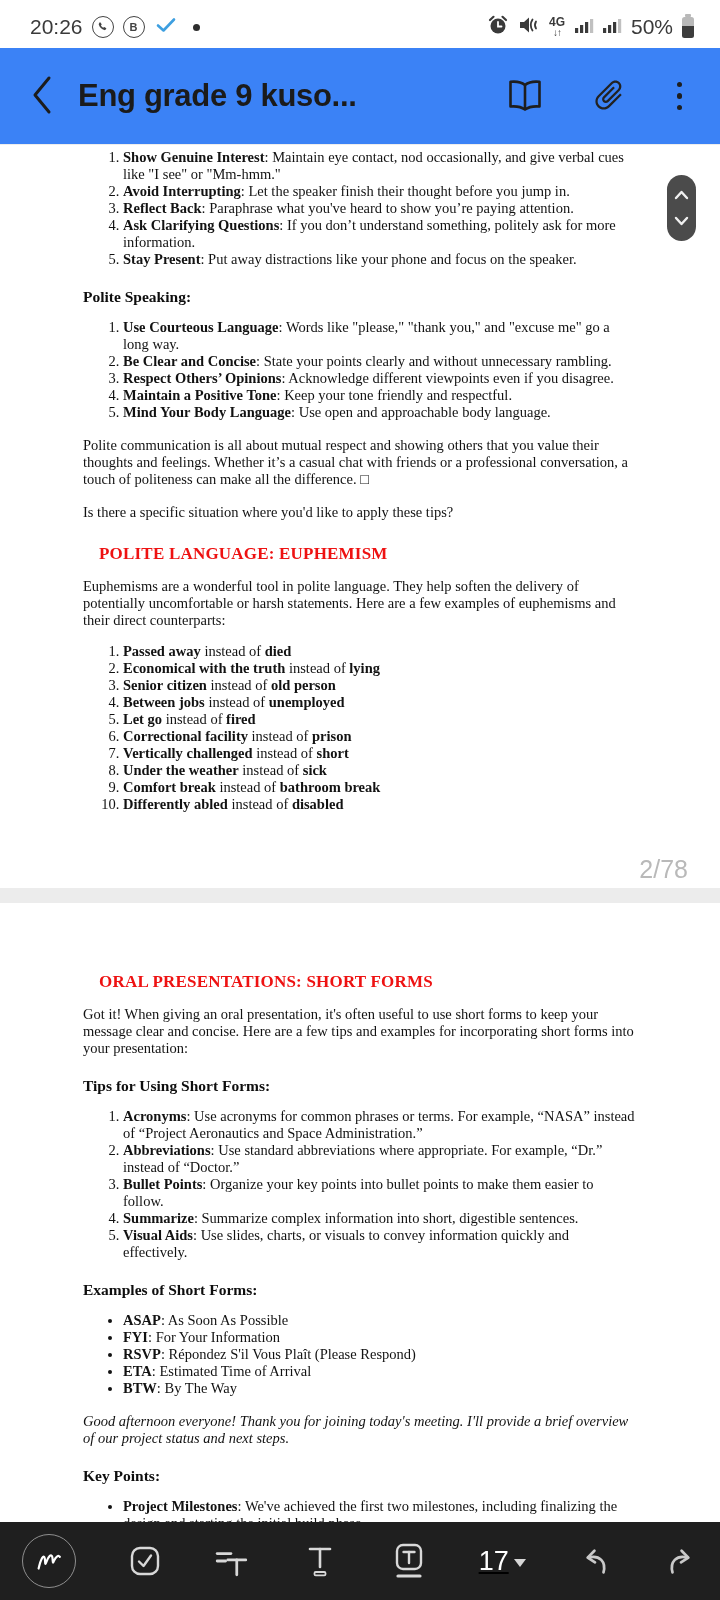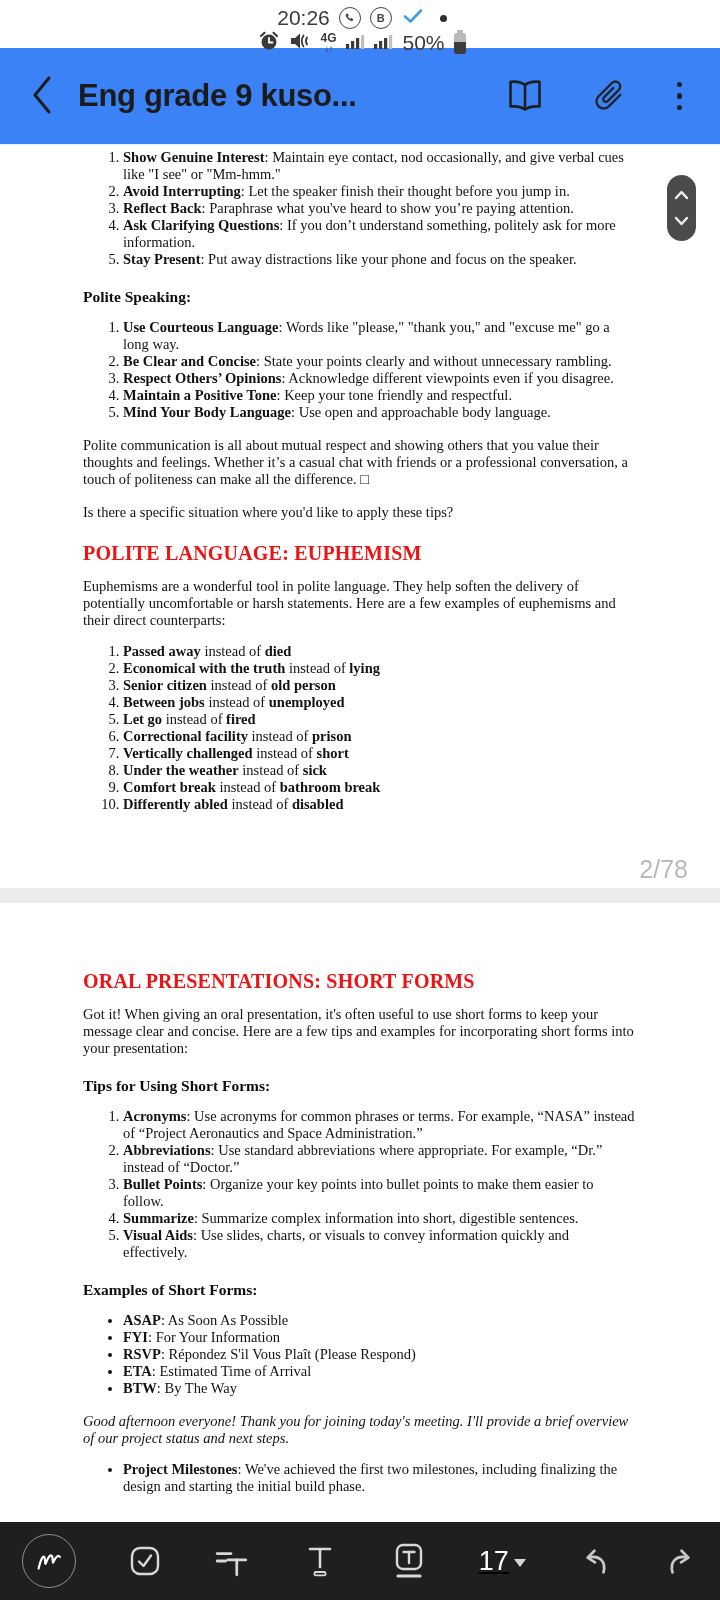--- a/index.html
+++ b/index.html
@@ -2,21 +2,21 @@
 <html><head>
 <meta charset="utf-8">
 <style>
   * { box-sizing: border-box; margin: 0; padding: 0; }
   html,body { width:720px; height:1600px; overflow:hidden; background:#fff; }
   body { font-family:"Liberation Sans", sans-serif; }
   .screen { position:relative; width:720px; height:1600px; overflow:hidden; background:#fff; }
 
   
   .status-bar { height:48px; display:flex; align-items:center; justify-content:space-between;
-                padding:6px 26px 0 30px; color:#3a3a3a;flex-direction:column; }
+                padding:6px 26px 0 30px; color:#3a3a3a; }
   .sb-left, .sb-right { display:flex; align-items:center; gap:9px; }
   .sb-time { font-size:21px; color:#3a3a3a; }
   .badge-circle { width:22px; height:22px; border:1.6px solid #434343; border-radius:50%;
                   display:flex; align-items:center; justify-content:center; font-size:11px;
                   font-weight:700; color:#434343; }
   .sb-check { margin-left:2px; }
   .sb-dot { width:7px; height:7px; border-radius:50%; background:#2e2e2e; margin-left:8px; }
   .net-4g { display:flex; flex-direction:column; align-items:center; line-height:1; margin:0 1px; }
   .net-4g .lbl { font-size:12px; font-weight:700; color:#3a3a3a; }
   .net-4g .arr { font-size:10px; letter-spacing:-1px; color:#3a3a3a; }
@@ -40,22 +40,22 @@
   
   .doc-area { position:relative; background:#fff; }
   .page { padding:0 85px 0 83px; font-family:"Liberation Serif", serif; font-size:14.5px;
           line-height:17px; color:#121212; }
   .page p { margin:16px 0 0; }
   .page ol, .page ul { margin:14px 0 0; padding-left:40px; }
   .page li { margin:0; }
   .page .first-list { margin-top:4px; }
   h3.sec { font-family:"Liberation Serif", serif; font-size:15.5px; font-weight:700;
            margin:20px 0 0; color:#0e0e0e; }
-  h4.redhead { font-family:"Liberation Serif", serif; font-size:20px; font-weight:700;
-               margin:24px 0 0; letter-spacing:.2px; }
+  h4.redhead { font-family:"Liberation Serif", serif; font-size:17px; font-weight:700;
+               margin:24px 16px 0; letter-spacing:.2px; }
   .quote { font-style:italic; }
   .page-indicator { margin:48px -53px 0 0; text-align:right; font-family:"Liberation Sans", sans-serif;
                     font-size:25px; color:#b9b9b9; }
   .page-separator { height:15px; background:#ececec; margin-top:10px; }
   .page3 { padding-top:70px; padding-bottom:120px; }
 
   
   .scroll-pill { position:absolute; top:175px; right:24px; width:29px; height:66px;
                  background:#4b4b4b; border-radius:15px; display:flex; flex-direction:column;
                  align-items:center; justify-content:space-evenly; z-index:4; }
@@ -228,20 +228,21 @@
       <ul>
           <li><b>ASAP</b><span>: As Soon As Possible</span></li>
           <li><b>FYI</b><span>: For Your Information</span></li>
           <li><b>RSVP</b><span>: Répondez S'il Vous Plaît (Please Respond)</span></li>
           <li><b>ETA</b><span>: Estimated Time of Arrival</span></li>
           <li><b>BTW</b><span>: By The Way</span></li>
         </ul>
 
       <p class="quote">Good afternoon everyone! Thank you for joining today's meeting. I'll provide a brief overview of our project status and next steps.</p>
 
+      <h3 class="sec">Key Points:</h3>
       <ul>
           <li><b>Project Milestones</b><span>: We've achieved the first two milestones, including finalizing the design and starting the initial build phase.</span></li>
         </ul>
     </div>
   </div>
 
   <div class="scroll-pill">
     <button>
       <span>
         <svg width="15" height="10" viewBox="0 0 15 10" fill="none" stroke="#f0f0f0" stroke-width="2.4" stroke-linecap="round" stroke-linejoin="round">

